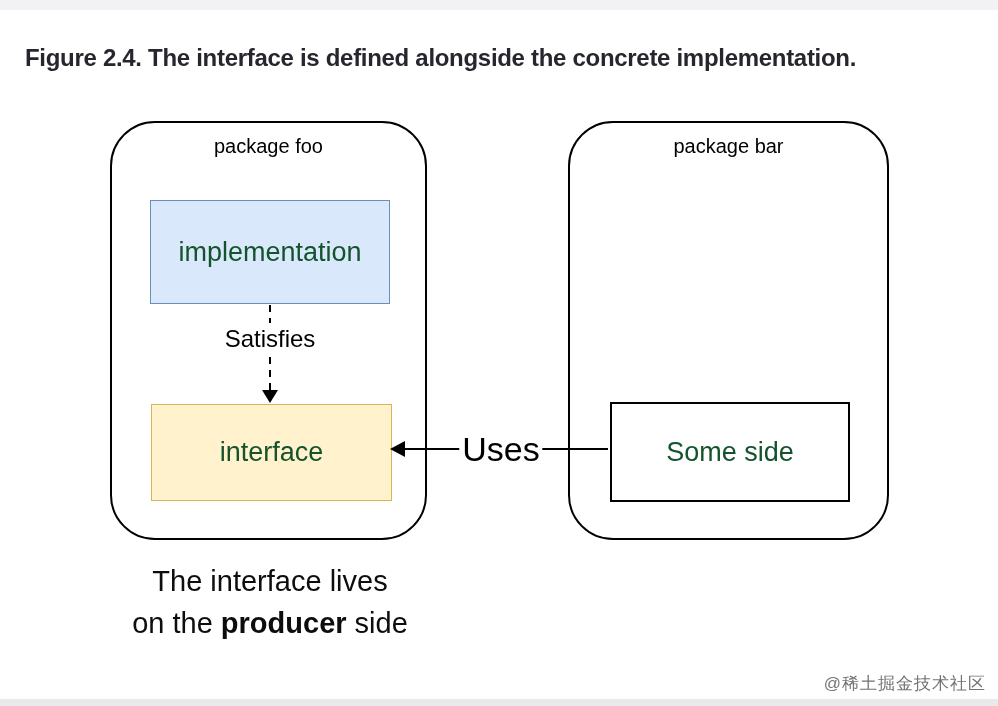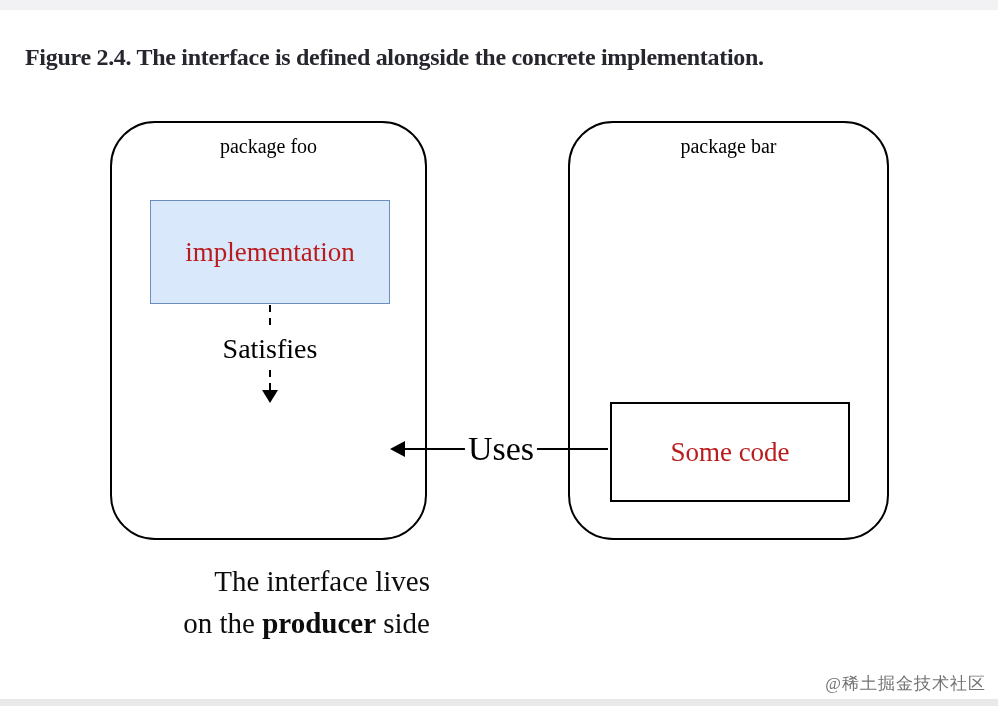--- a/index.html
+++ b/index.html
@@ -7,21 +7,20 @@
     padding: 0;
     background: #ffffff;
     font-family: "Liberation Sans", sans-serif;
   }
   .stage {
     position: relative;
     width: 998px;
     height: 706px;
     background: #ffffff;
     overflow: hidden;
-    font-family: Liberation Serif, serif;
   }
   .edge-strip-top {
     position: absolute;
     left: 0; top: 0;
     width: 998px; height: 10px;
     background: #f2f2f4;
   }
   .edge-strip-bottom {
     position: absolute;
     left: 0; top: 699px;
@@ -55,21 +54,21 @@
     font-size: 20px;
     color: #000;
   }
   .node {
     position: absolute;
     box-sizing: border-box;
     display: flex;
     align-items: center;
     justify-content: center;
     font-size: 27px;
-    color: #b91c1c;
+    color: #14532d;
   }
   .impl-box {
     left: 38px; top: 77px;
     width: 240px; height: 104px;
     background: var(--implementation-fill, #dae8fc);
     border: 1.5px solid var(--implementation-border, #6c8ebf);
   }
   .interface-box {
     left: 39px; top: 281px;
     width: 241px; height: 97px;
@@ -93,25 +92,25 @@
   .satisfies-arrowhead {
     position: absolute;
     left: 150px; top: 267px;
     width: 0; height: 0;
     border-left: 8px solid transparent;
     border-right: 8px solid transparent;
     border-top: 13px solid var(--outline, #000);
   }
   .satisfies-label {
     position: absolute;
-    left: 158px; top: 226px;
+    left: 158px; top: 216px;
     transform: translate(-50%, -50%);
     background: #ffffff;
     padding: 2px 6px;
-    font-size: 28px;
+    font-size: 24px;
     color: #000;
     white-space: nowrap;
   }
   
   .uses-line {
     position: absolute;
     left: 398px; top: 448px;
     width: 210px; height: 2px;
     background: var(--outline, #000);
     z-index: 5;
@@ -133,21 +132,21 @@
     padding: 0 3px;
     font-size: 34px;
     color: #000;
     z-index: 7;
     white-space: nowrap;
   }
   .diagram-caption {
     position: absolute;
     left: 110px; top: 560px;
     width: 320px;
-    text-align: right;
+    text-align: center;
     font-size: 29px;
     line-height: 42px;
     color: #0d0d0d;
   }
   .diagram-caption b { font-weight: bold; }
   .watermark {
     position: absolute;
     right: 12px; top: 672px;
     font-size: 17px;
     color: #737373;
@@ -168,27 +167,30 @@
     <div class="package-label">package foo</div>
 
     <div class="node impl-box">
       <span>implementation</span>
     </div>
 
     <div class="satisfies-line"></div>
     <div class="satisfies-arrowhead"></div>
     <div class="satisfies-label">Satisfies</div>
 
+    <div class="node interface-box">
+      <span>interface</span>
+    </div>
   </div>
 
   <div class="package package-bar">
     <div class="package-label">package bar</div>
 
     <div class="node some-code-box">
-      <span>Some code</span>
+      <span>Some side</span>
     </div>
   </div>
 
   <div class="uses-line"></div>
   <div class="uses-arrowhead"></div>
   <div class="uses-label">Uses</div>
 
   <div class="diagram-caption">
     <span>The interface lives</span><br>
     <span>on the </span><b>producer</b><span> side</span>

